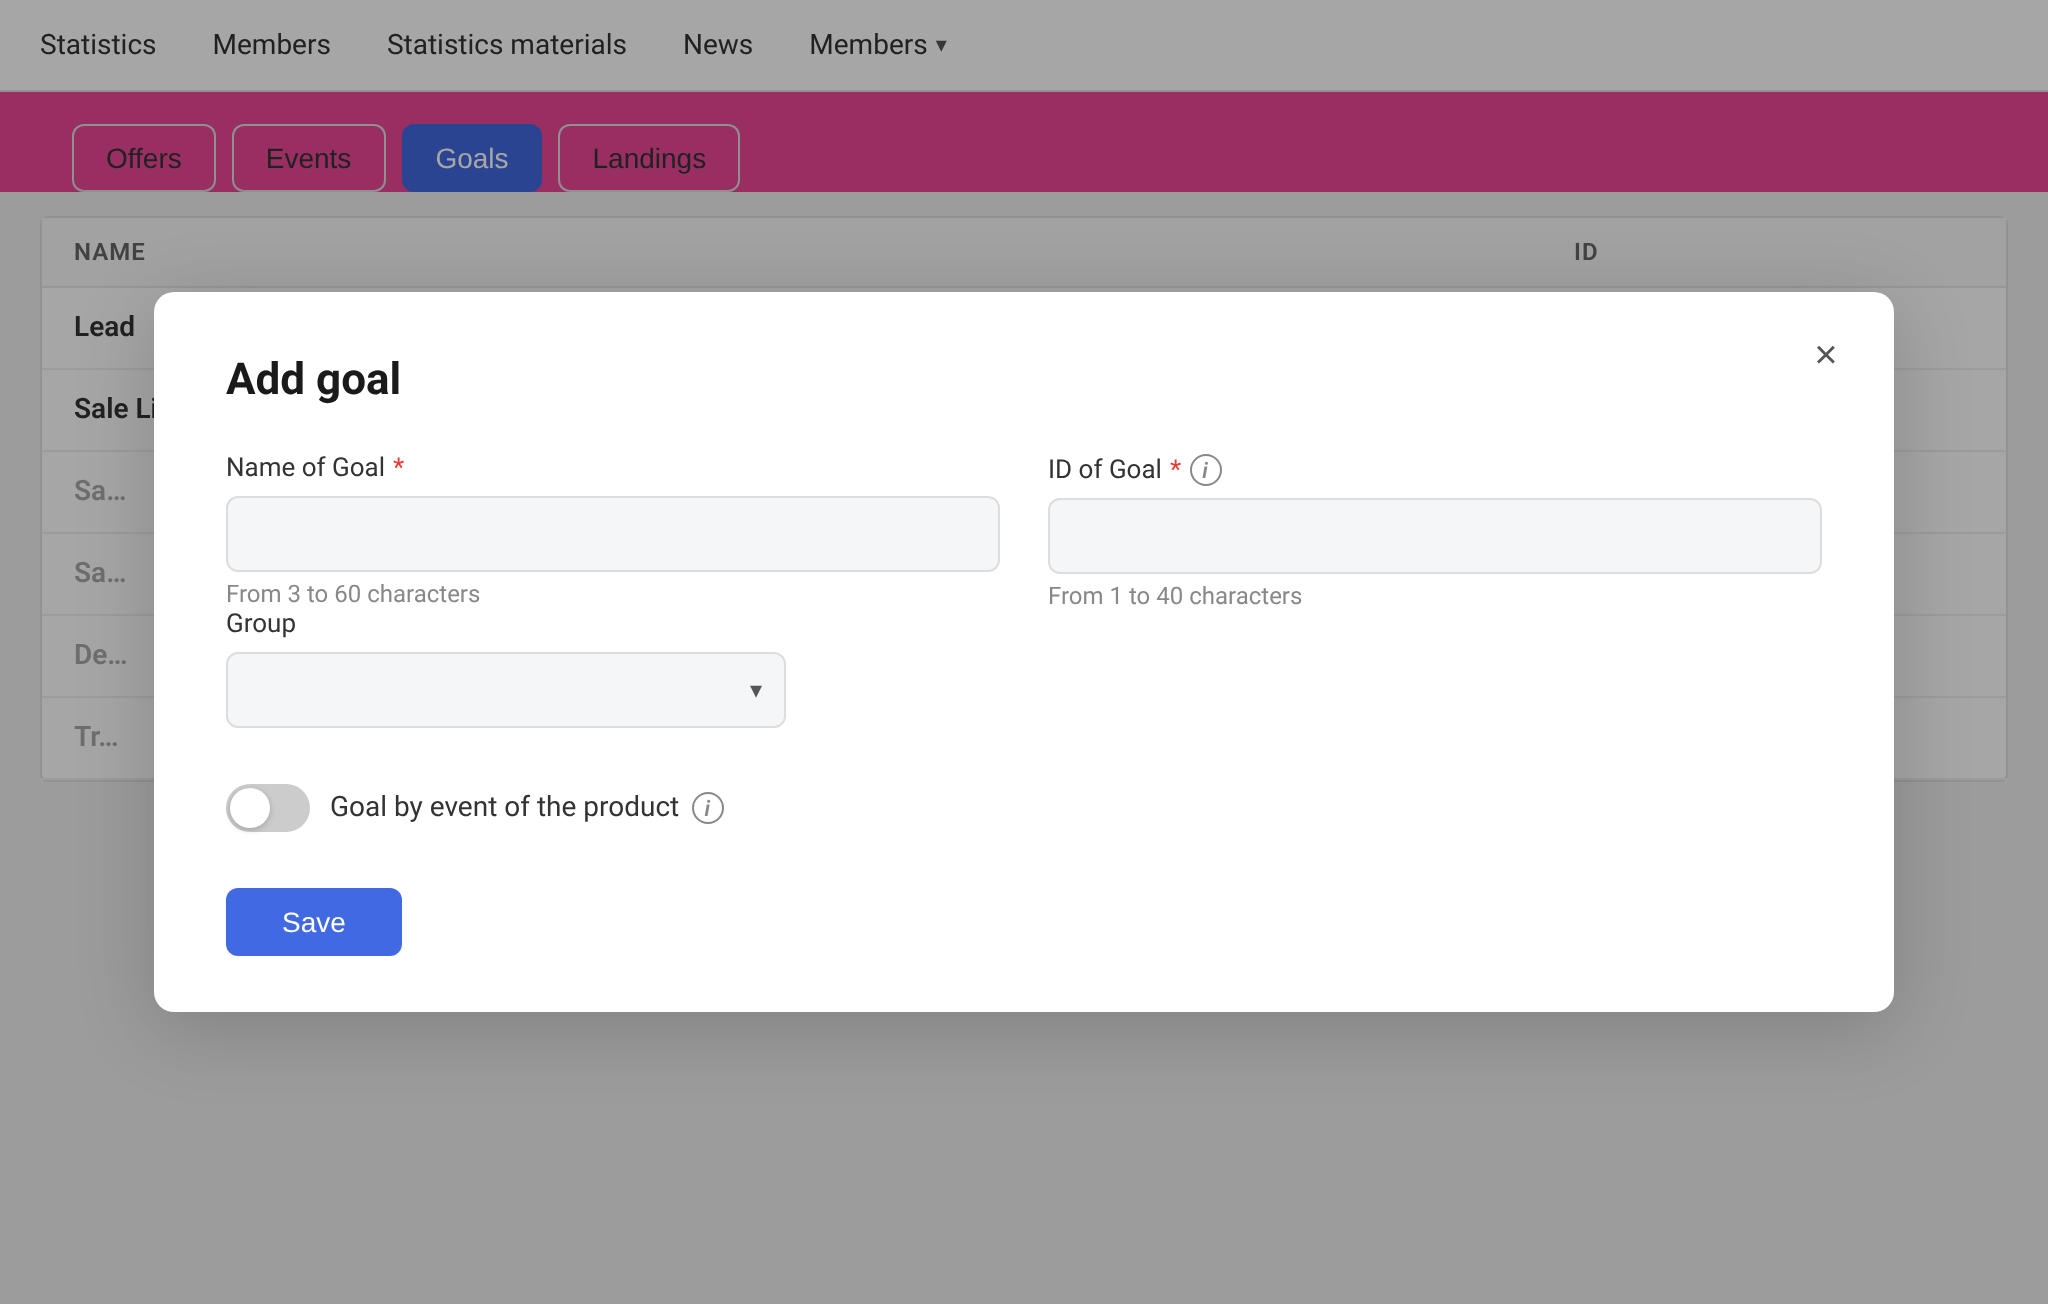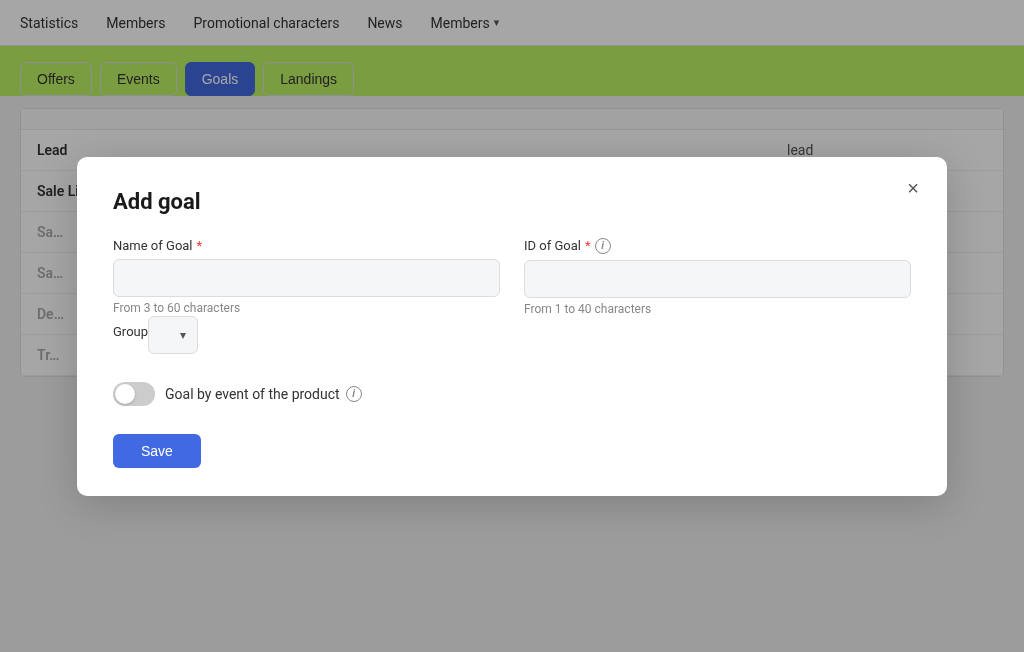--- a/index.html
+++ b/index.html
@@ -48,22 +48,22 @@
     }
     .chevron-down {
       font-size: 11px;
       color: #555;
     }
 
     
     .sub-tabs {
       display: flex;
       gap: 8px;
-      padding: 16px 20px 0;
-      background: #bef264;
+      padding: 16px 36px 0;
+      background: #ec4899;
     }
     .sub-tab {
       padding: 8px 16px;
       border-radius: 6px;
       font-size: 14px;
       cursor: pointer;
       background: transparent;
       border: 1px solid #ddd;
       color: #333;
     }
@@ -203,21 +203,21 @@
 
     .form-hint {
       font-size: 12px;
       color: #888;
       margin-top: 4px;
     }
 
     .form-group-group {
       width: 280px;
       display: flex;
-      flex-direction: row;
+      flex-direction: column;
       margin-bottom: 28px;
     }
 
     .form-select-wrapper {
       position: relative;
     }
     .form-select {
       width: 100%;
       height: 38px;
       border: 1px solid #ddd;
@@ -304,37 +304,39 @@
     }
   </style>
 </head>
 <body>
 
 <div class="bg-page">
 
   <nav class="top-nav">
     <span class="top-nav-item">Statistics</span>
     <span class="top-nav-item">Members</span>
-    <span class="top-nav-item active">Promotional characters</span>
+    <span class="top-nav-item active">Statistics materials</span>
     <span class="top-nav-item">News</span>
     <span class="top-nav-item top-nav-members">
       <span>Members</span>
       <span class="chevron-down">▾</span>
     </span>
   </nav>
 
   <div class="sub-tabs">
     <button class="sub-tab">Offers</button>
     <button class="sub-tab">Events</button>
     <button class="sub-tab active">Goals</button>
     <button class="sub-tab">Landings</button>
   </div>
 
   <div class="table-area">
     <div class="table-header">
+      <span class="th th-name">NAME</span>
+      <span class="th th-id">ID</span>
     </div>
     <div class="table-row">
       <span class="td td-name">Lead</span>
       <span class="td td-id">lead</span>
     </div>
     <div class="table-row">
       <span class="td td-name">Sale Lite</span>
       <span class="td td-id">salelite</span>
     </div>
     <div class="table-row">

